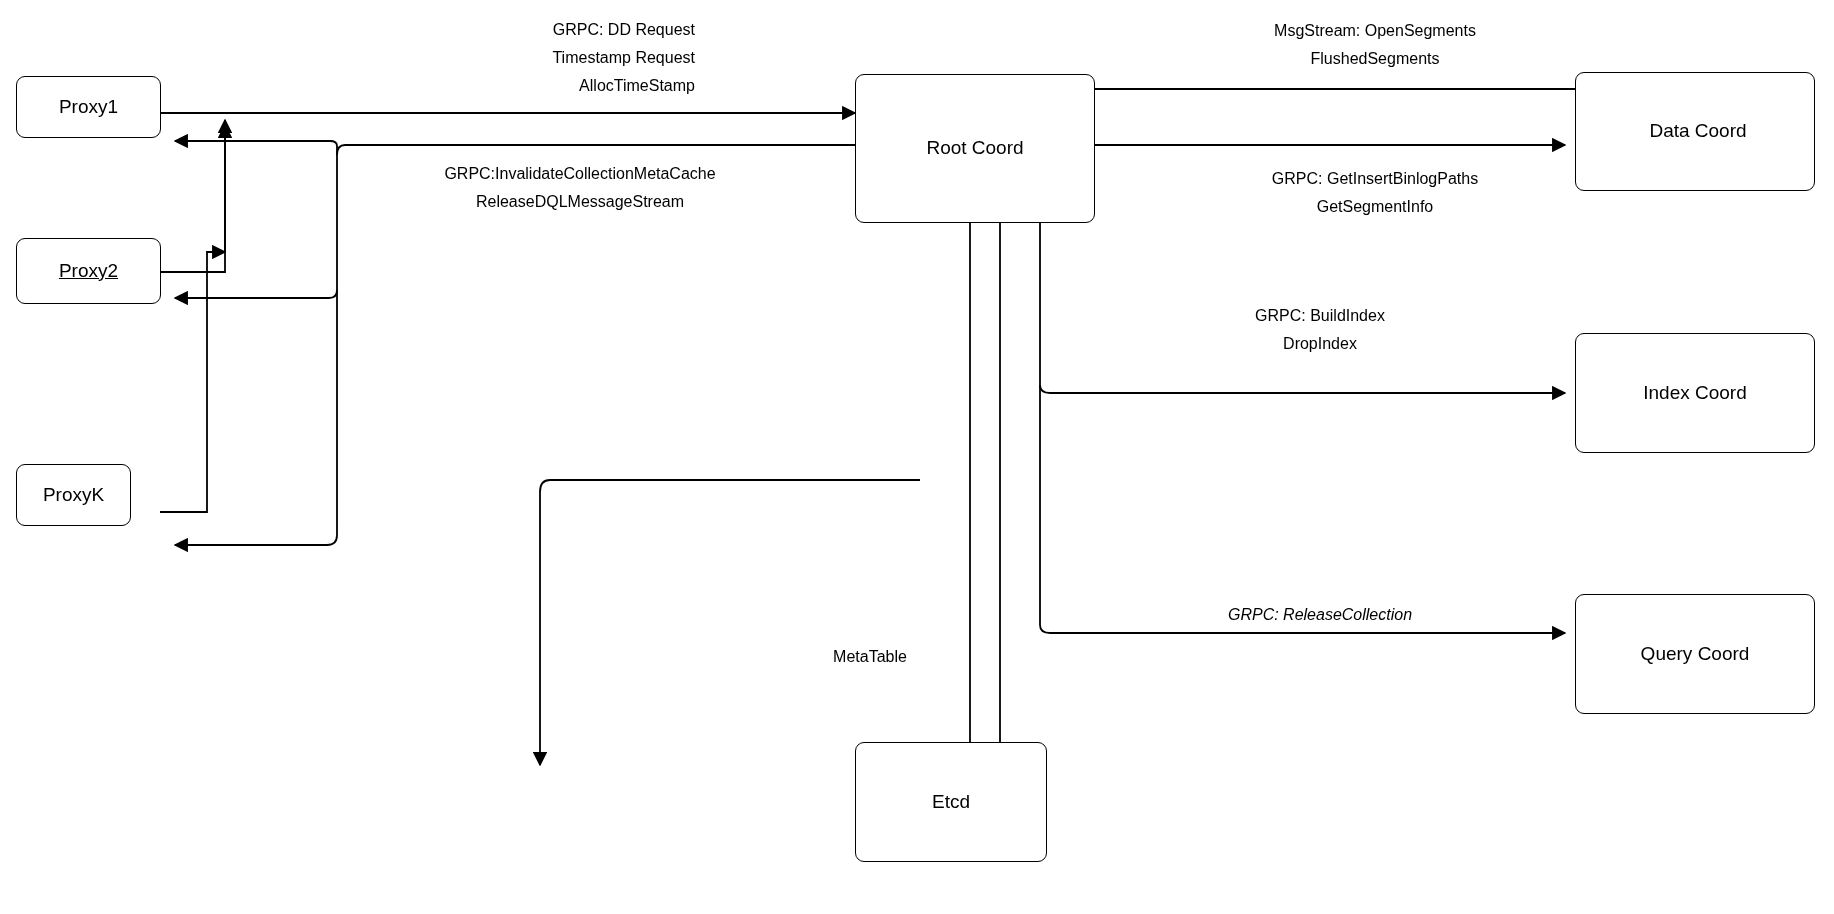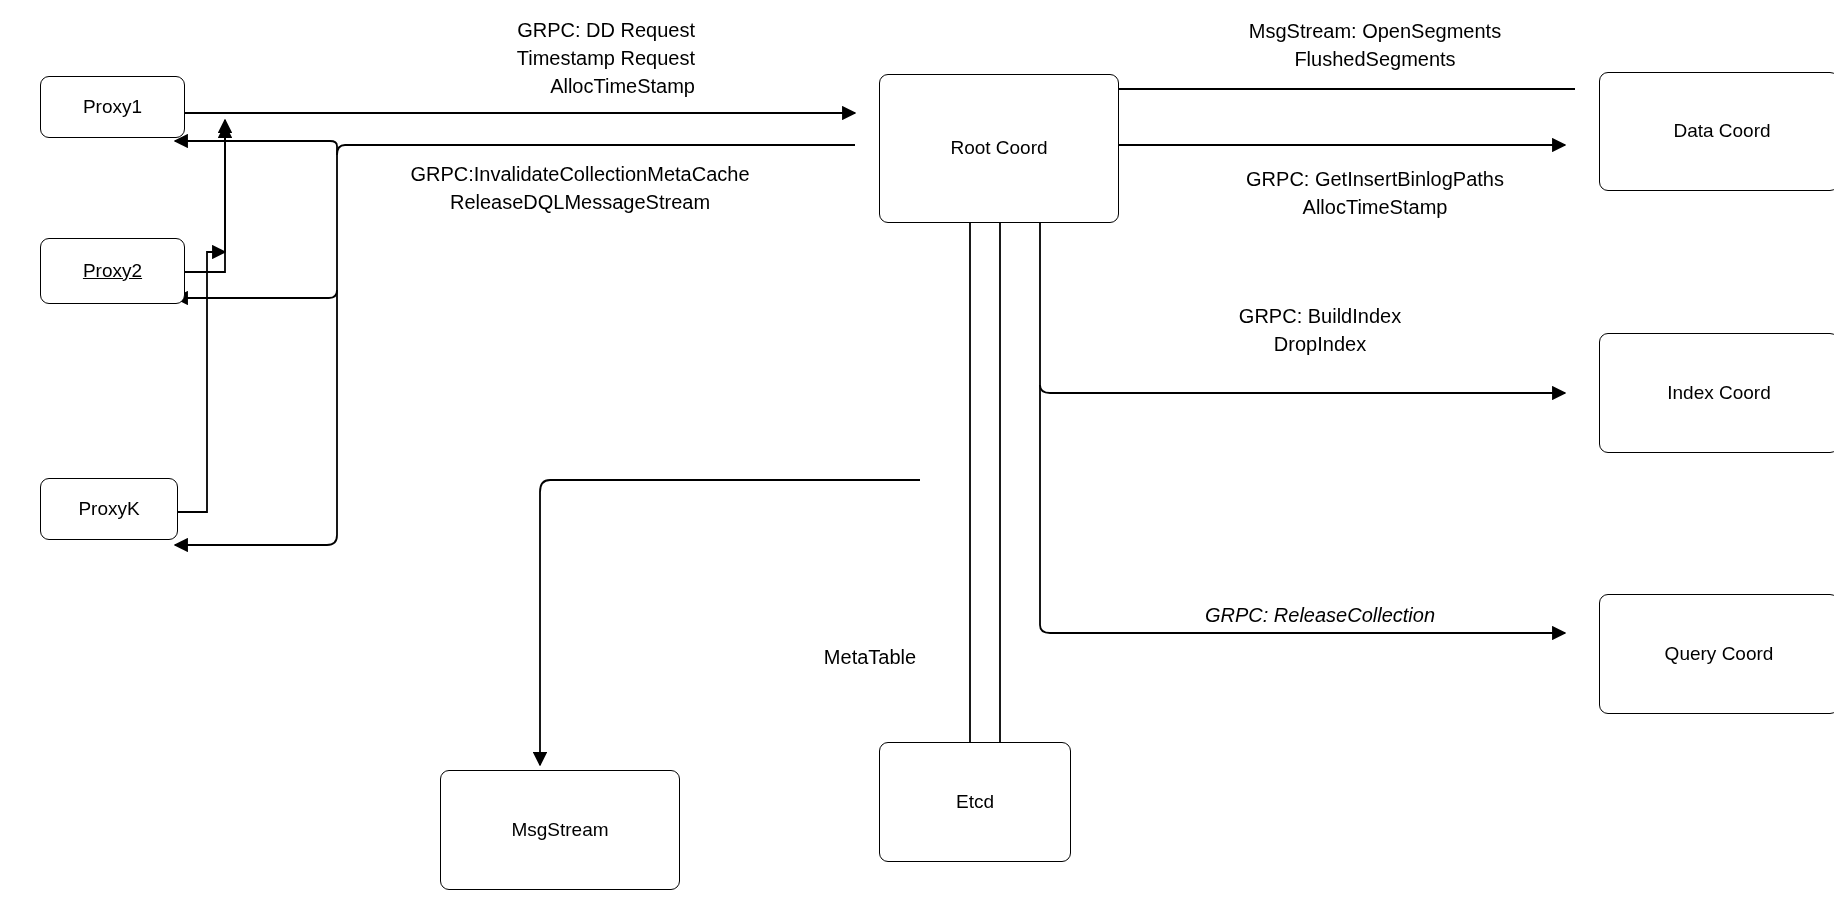--- a/index.html
+++ b/index.html
@@ -31,25 +31,24 @@
     border: 1.6px solid #000000;
     border-radius: 9px;
     background: #ffffff;
     display: flex;
     align-items: center;
     justify-content: center;
     font-size: 19px;
     line-height: 1.2;
     text-align: center;
     color: #000000;
-    margin-left: 24px;
   }
   .edge-label {
     position: absolute;
-    font-size: 20px;
+    font-size: 16px;
     line-height: 28px;
     color: #000000;
     white-space: pre;
     text-align: center;
   }
   .edge-label.right-al {
     text-align: right;
   }
 </style>
 </head>
@@ -89,60 +88,57 @@
   </svg>
 
   <div class="node" style="left:16px; top:76px; width:145px; height:62px;">
     <span>Proxy1</span>
   </div>
 
   <div class="node" style="left:16px; top:238px; width:145px; height:66px;text-decoration:underline;">
     <span>Proxy2</span>
   </div>
 
-  <div class="node" style="left:16px; top:478px; width:138px; height:62px;">
+  <div class="node" style="left:16px; top:464px; width:115px; height:62px;">
     <span>ProxyK</span>
   </div>
 
   <div class="node" style="left:855px; top:74px; width:240px; height:149px;">
     <span>Root Coord</span>
   </div>
 
   <div class="node" style="left:1575px; top:72px; width:240px; height:119px;padding-left:6px;">
     <span>Data Coord</span>
   </div>
 
   <div class="node" style="left:1575px; top:333px; width:240px; height:120px;">
     <span>Index Coord</span>
   </div>
 
   <div class="node" style="left:1575px; top:594px; width:240px; height:120px;align-items:center;">
     <span>Query Coord</span>
   </div>
 
-  <div class="node" style="left:416px; top:770px; width:240px; height:120px;">
-    <span>MsgStream</span>
-  </div>
 
   <div class="node" style="left:855px; top:742px; width:192px; height:120px;">
     <span>Etcd</span>
   </div>
 
   <div class="edge-label right-al" style="left:290px; top:16px; width:405px;">GRPC: DD Request
 Timestamp Request
 AllocTimeStamp</div>
 
   <div class="edge-label" style="left:1110px; top:17px; width:530px;">MsgStream: OpenSegments
 FlushedSegments</div>
 
   <div class="edge-label" style="left:375px; top:160px; width:410px;">GRPC:InvalidateCollectionMetaCache
 ReleaseDQLMessageStream</div>
 
   <div class="edge-label" style="left:1110px; top:165px; width:530px;">GRPC: GetInsertBinlogPaths
-AllocTimeStamp</div>
+GetSegmentInfo</div>
 
   <div class="edge-label" style="left:1090px; top:302px; width:460px;">GRPC: BuildIndex
 DropIndex</div>
 
   <div class="edge-label" style="left:1090px; top:601px; width:460px;font-style:italic;">GRPC: ReleaseCollection</div>
 
 
   <div class="edge-label" style="left:790px; top:643px; width:160px;">MetaTable</div>
 
 </div>

